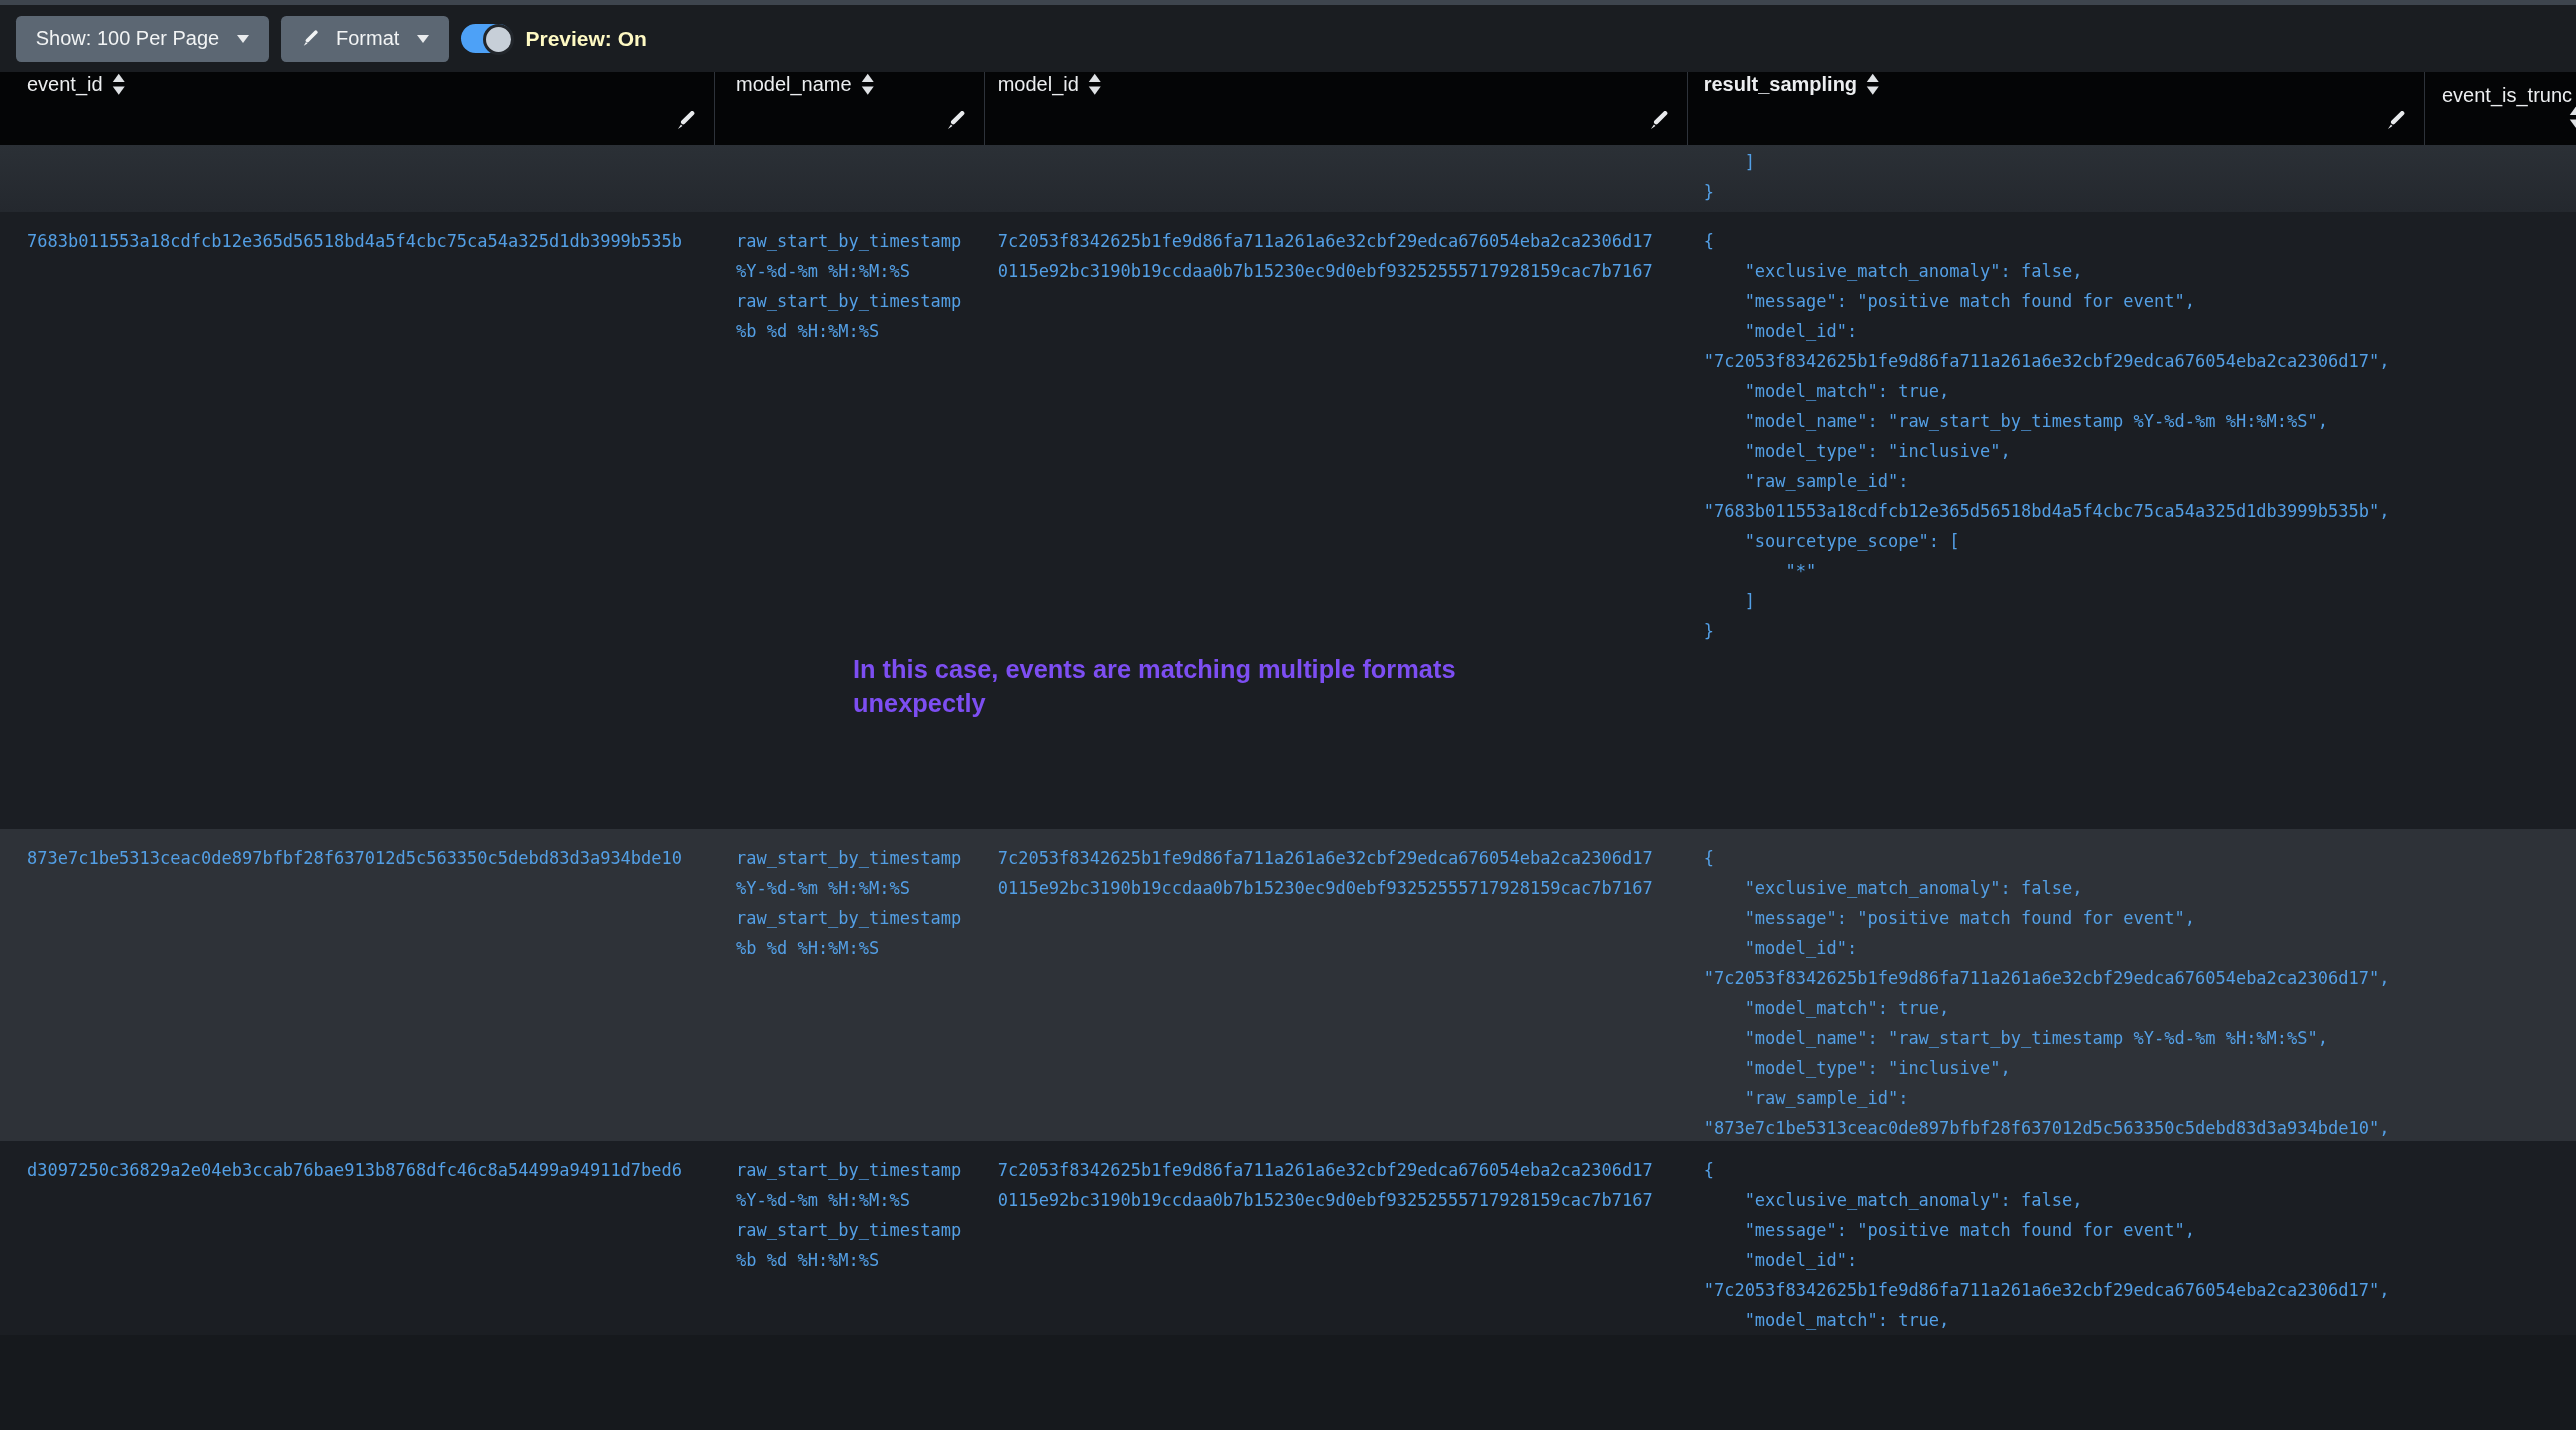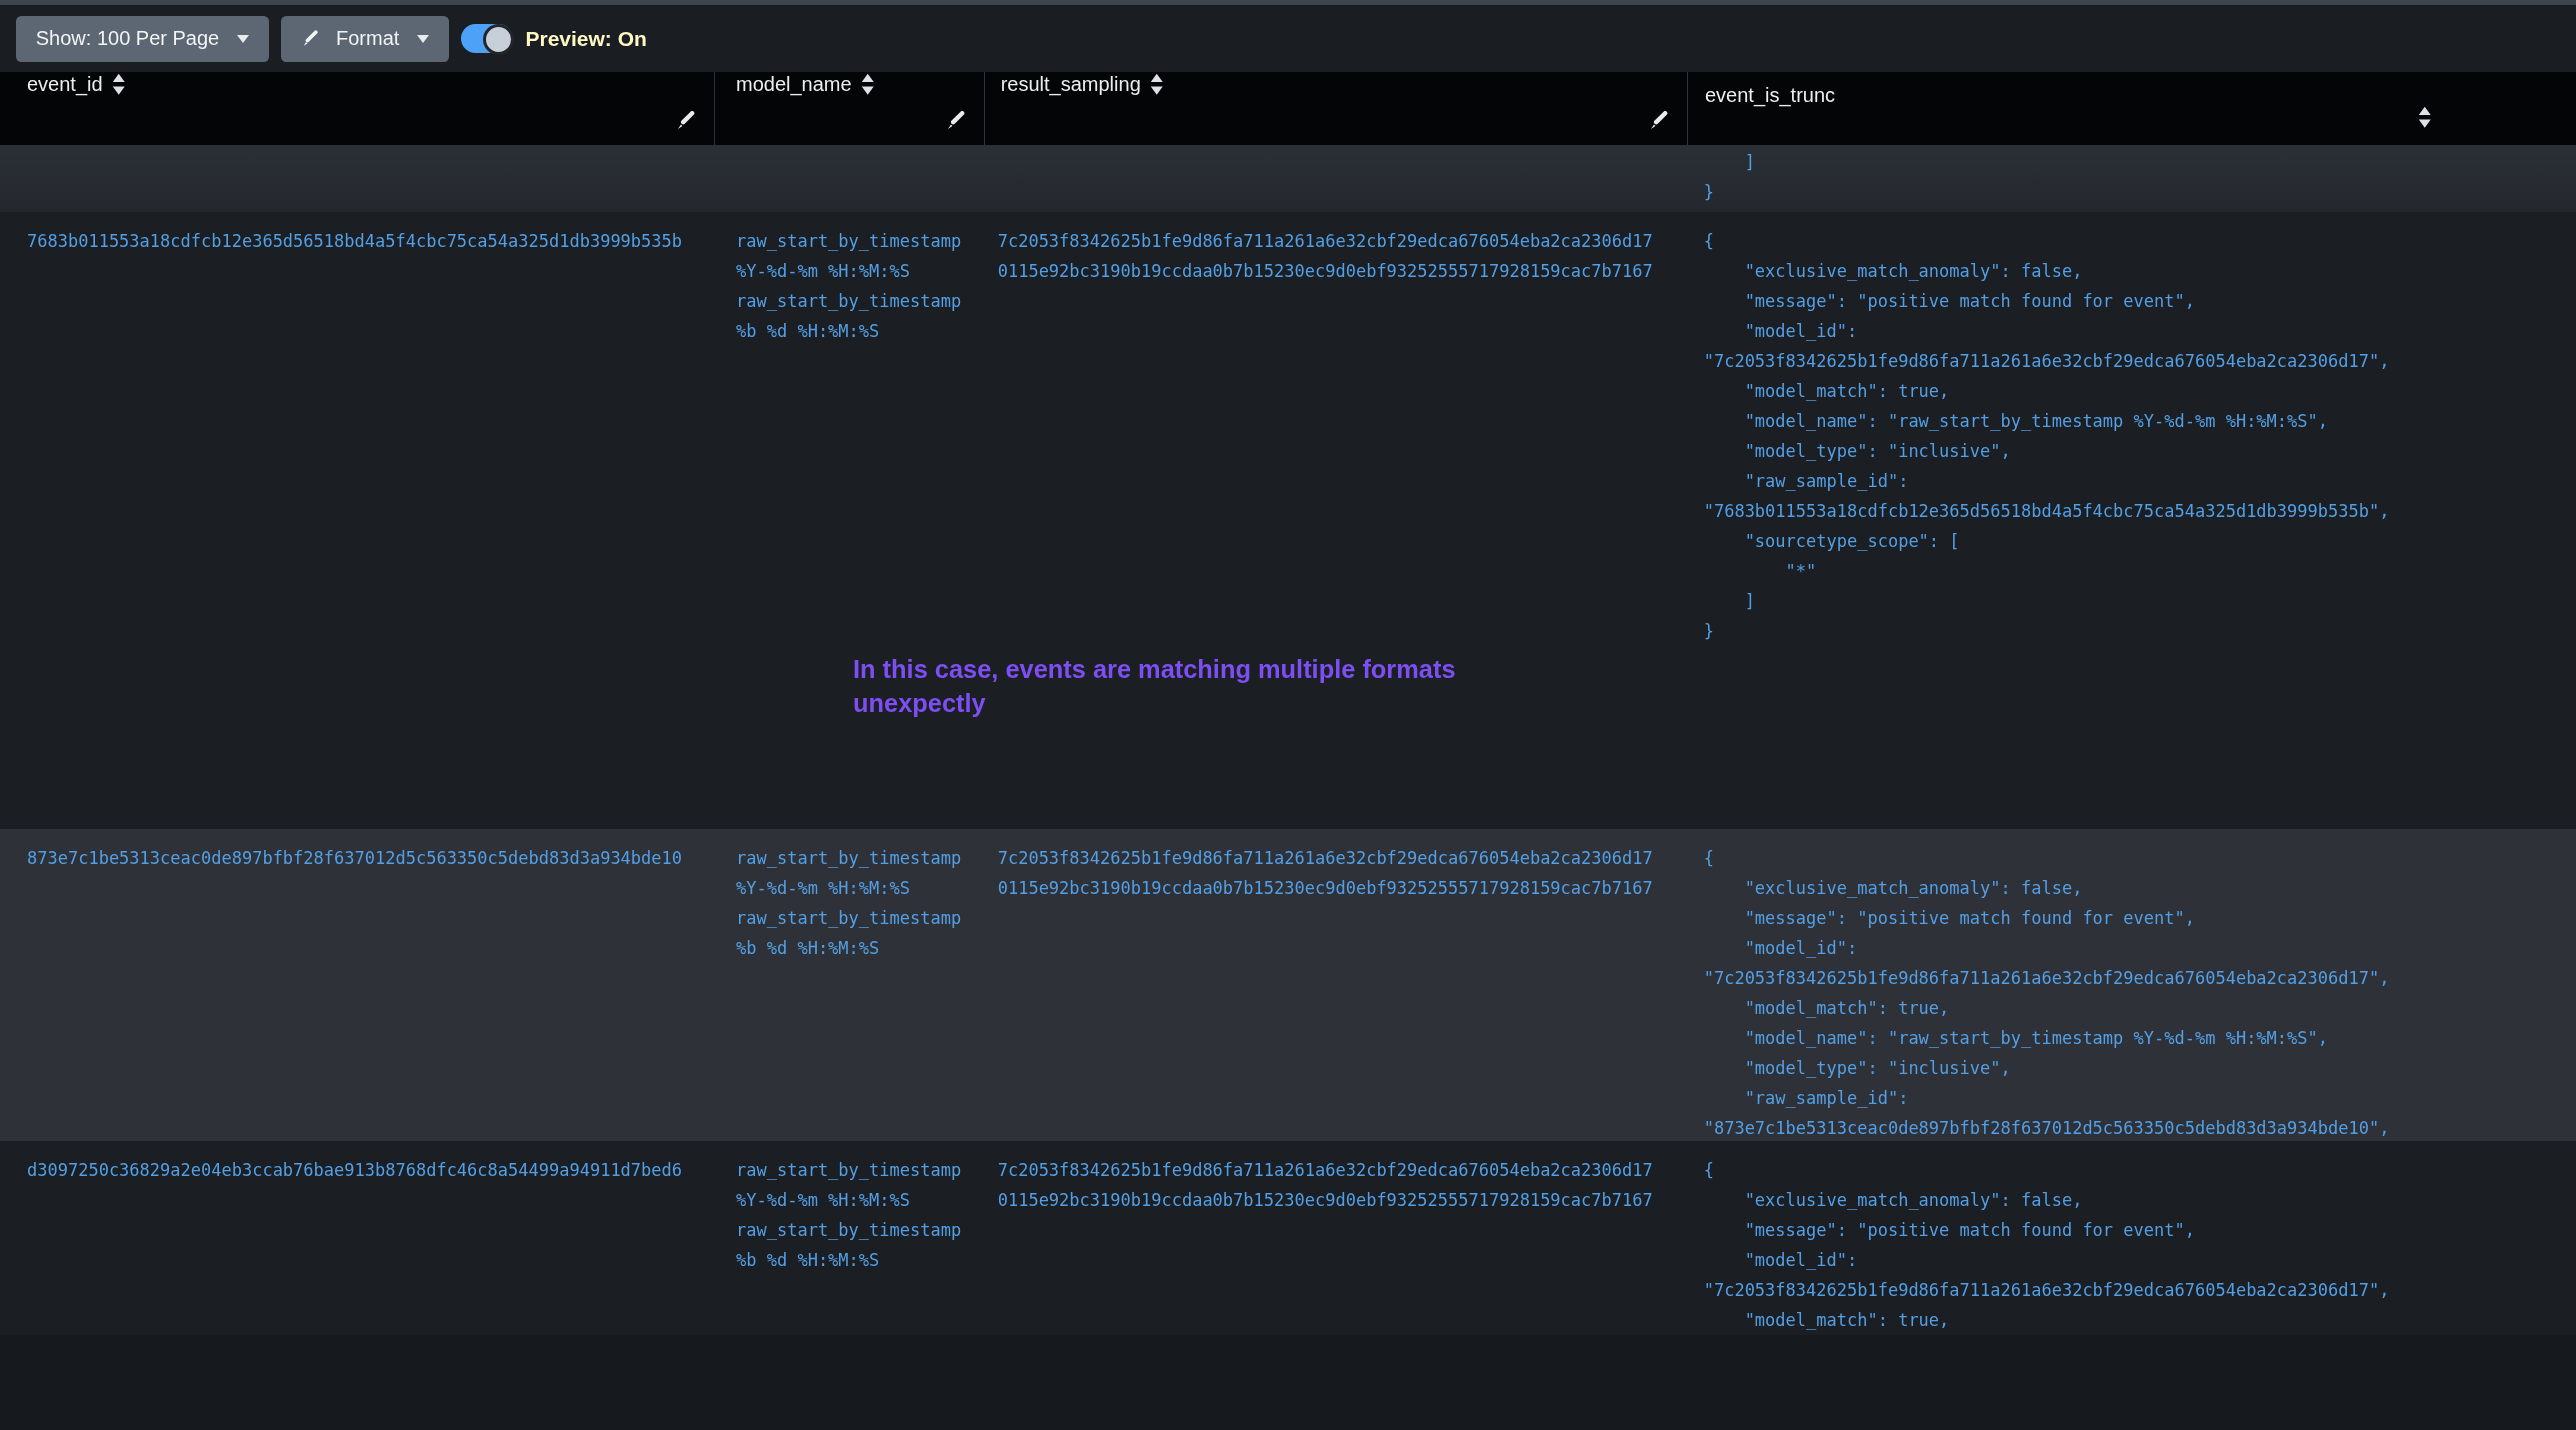--- a/index.html
+++ b/index.html
@@ -27,21 +27,21 @@
   
   .grid { display:grid; grid-template-columns:715px 270px 703px 737px 1fr; }
   .thead { background:#040506; height:73px; }
   .th { position:relative; display:flex; align-items:flex-start; padding-bottom:12px;
         border-right:0.7px solid #2e333a; color:#eceef0; font-size:20px; cursor:pointer; }
   .th:last-child { border-right:none; }
   .th-label { display:flex; align-items:center; gap:9px; line-height:24px; white-space:nowrap; }
   .th-event  { padding-left:27px; }
   .th-mname  { padding-left:21px; }
   .th-mid    { padding-left:12.7px; }
-  .th-result { padding-left:15.7px; }
+  .th-result { padding-left:15.7px;font-weight:bold; }
   .th-trunc  { padding-left:17px; align-items:flex-start; padding-top:10.5px; overflow:visible; }
   .sort-icon { flex:none; }
   .th-pencil { position:absolute; right:19.4px; bottom:15px; }
   .trunc-sort { position:absolute; right:-6.7px; bottom:16.4px; }
 
   .tbody { position:relative; }
   .row { position:relative; }
   .row-partial { height:67px; background:linear-gradient(#2b3036,#24282e); }
   .row-a { height:617px; background:#1b1e23; }
   .row-b { height:312px; background:#2e3238; }
@@ -96,20 +96,33 @@
         </svg>
       </span>
       <svg class="th-pencil" width="19.4" height="19.4" viewBox="0 0 26 26">
         <path d="M23 3 L11 15" stroke="#e8eaec" stroke-width="6" stroke-linecap="round" fill="none"></path>
         <path d="M8 18 L4 24 L10 20 Z" fill="#e8eaec"></path>
       </svg>
     </div>
     <div class="th th-mname">
       <span class="th-label">
         <span>model_name</span>
+        <svg class="sort-icon" width="13.5" height="22.4" viewBox="0 0 18 30">
+          <path d="M9 1 L17 12 H1 Z" fill="#dfe2e5"></path>
+            <path d="M9 29 L17 18 H1 Z" fill="#dfe2e5"></path>
+        </svg>
+      </span>
+      <svg class="th-pencil" width="19.4" height="19.4" viewBox="0 0 26 26">
+        <path d="M23 3 L11 15" stroke="#e8eaec" stroke-width="6" stroke-linecap="round" fill="none"></path>
+        <path d="M8 18 L4 24 L10 20 Z" fill="#e8eaec"></path>
+      </svg>
+    </div>
+    <div class="th th-mid">
+      <span class="th-label">
+        <span>model_id</span>
         <svg class="sort-icon" width="13.5" height="22.4" viewBox="0 0 18 30">
           <path d="M9 1 L17 12 H1 Z" fill="#dfe2e5"></path>
             <path d="M9 29 L17 18 H1 Z" fill="#dfe2e5"></path>
         </svg>
       </span>
       <svg class="th-pencil" width="19.4" height="19.4" viewBox="0 0 26 26">
         <path d="M23 3 L11 15" stroke="#e8eaec" stroke-width="6" stroke-linecap="round" fill="none"></path>
         <path d="M8 18 L4 24 L10 20 Z" fill="#e8eaec"></path>
       </svg>
     </div>

